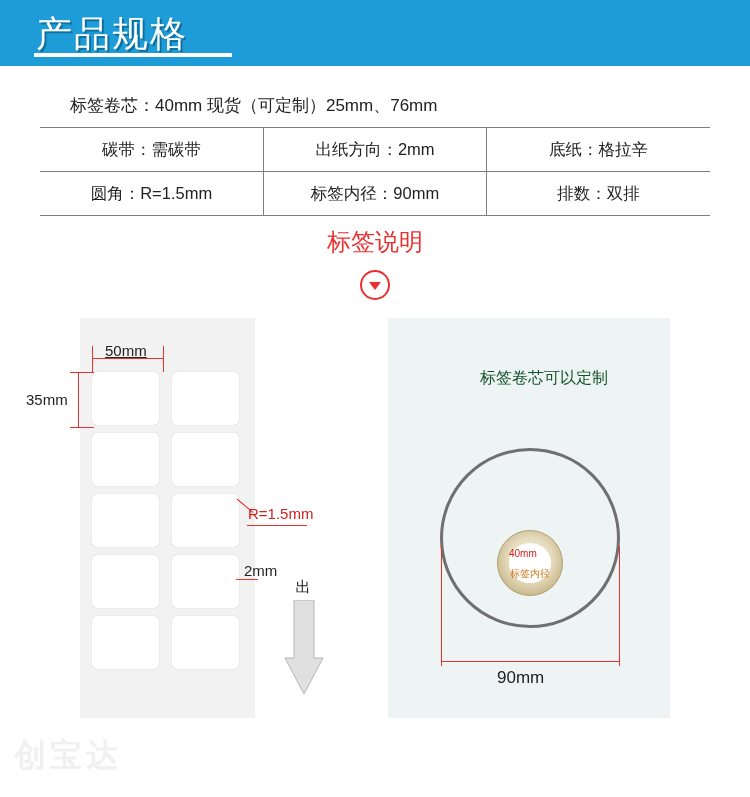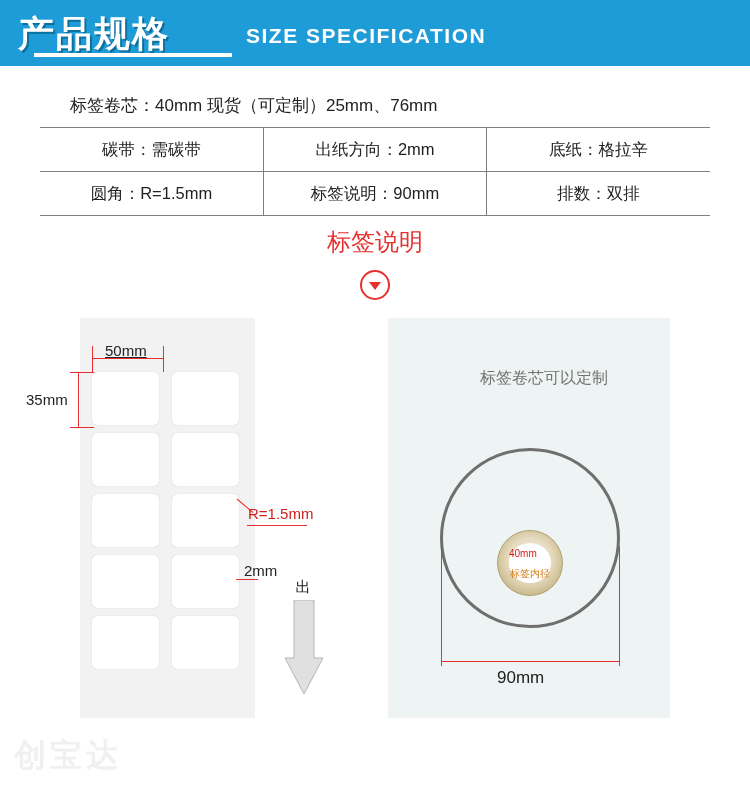--- a/index.html
+++ b/index.html
@@ -8,23 +8,23 @@
     background:#ffffff;
     font-family:"Liberation Sans","DejaVu Sans",sans-serif;
     position:relative;overflow:hidden;
   }
   
   .header{
     position:absolute;left:0;top:0;width:750px;height:66px;
     background:#1e9cd7;
   }
   .header-cn{
-    position:absolute;left:18px;top:10px;
+    position:absolute;left:36px;top:10px;
     font-family:"DejaVu Sans","Liberation Sans",sans-serif;
-    font-size:36px;font-weight:bold;color:#ffffff;
+    font-size:36px;font-weight:normal;color:#ffffff;
     letter-spacing:2px;
     text-shadow:2px 2px 0 #0d6f9e;
     text-align:center;
   }
   .header-underline{
     position:absolute;left:34px;top:53px;width:198px;height:4px;background:#ffffff;
   }
   .header-en{
     position:absolute;left:246px;top:24px;
     font-size:21px;font-weight:bold;color:#ffffff;letter-spacing:1.5px;
@@ -96,21 +96,21 @@
     position:absolute;left:284px;top:600px;width:40px;height:96px;
   }
 
   
   .right-panel{
     position:absolute;left:388px;top:318px;width:282px;height:400px;
     background:#eef4f3;
   }
   .right-cap{
     position:absolute;left:388px;top:368px;width:312px;text-align:center;
-    font-size:16px;color:#737373;
+    font-size:16px;color:#14532d;
   }
   .outer-circle{
     position:absolute;left:440px;top:448px;width:180px;height:180px;
     border:3px solid #6f6f6f;border-radius:50%;box-sizing:border-box;
   }
   .core-circle{
     position:absolute;left:497px;top:530px;width:66px;height:66px;
     border-radius:50%;
     background:radial-gradient(circle at 50% 45%,#f4efe0 0%,#e6dcc0 45%,#c9b98b 75%,#b9a878 100%);
     border:1px solid #b0a070;
@@ -136,35 +136,34 @@
     font-family:"DejaVu Sans","Liberation Sans",sans-serif;
     letter-spacing:4px;
   }
 </style>
 </head>
 <body>
 
 <div class="header">
   <div class="header-cn">产品规格</div>
   <div class="header-underline"></div>
-  <div class="header-en">SIZE  SPECIFICATION</div>
 </div>
 
 <div class="spec-wrap">
   <div class="spec-top">标签卷芯：40mm  现货（可定制）25mm、76mm</div>
   <table class="spec">
     <tbody>
         <tr>
       <td>碳带：需碳带</td>
       <td>出纸方向：2mm</td>
       <td>底纸：格拉辛</td>
     </tr>
     <tr>
       <td>圆角：R=1.5mm</td>
-      <td>标签说明：90mm</td>
+      <td>标签内径：90mm</td>
       <td>排数：双排</td>
     </tr>
   </tbody>
     </table>
 </div>
 
 <div class="sec-title">标签说明</div>
 <div class="arrow-circle"></div>
 
 <div class="left-panel"></div>

